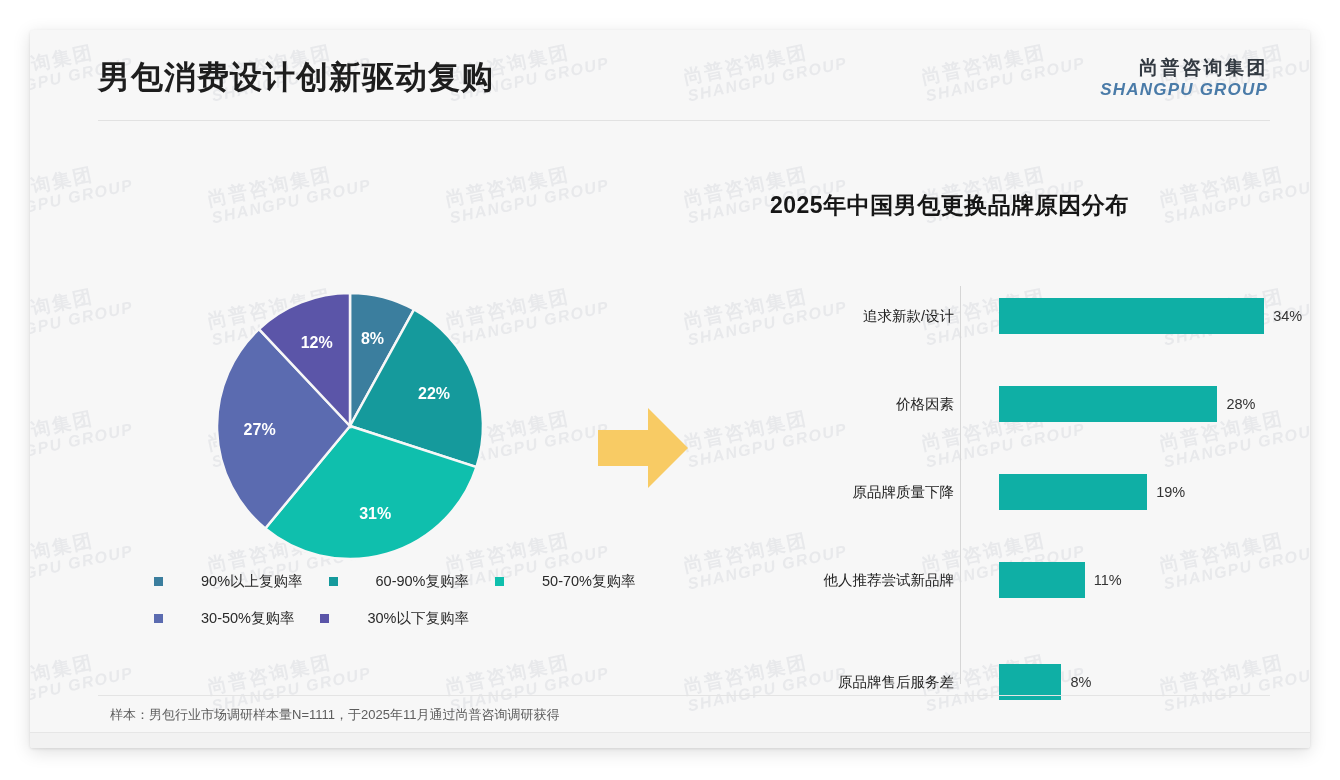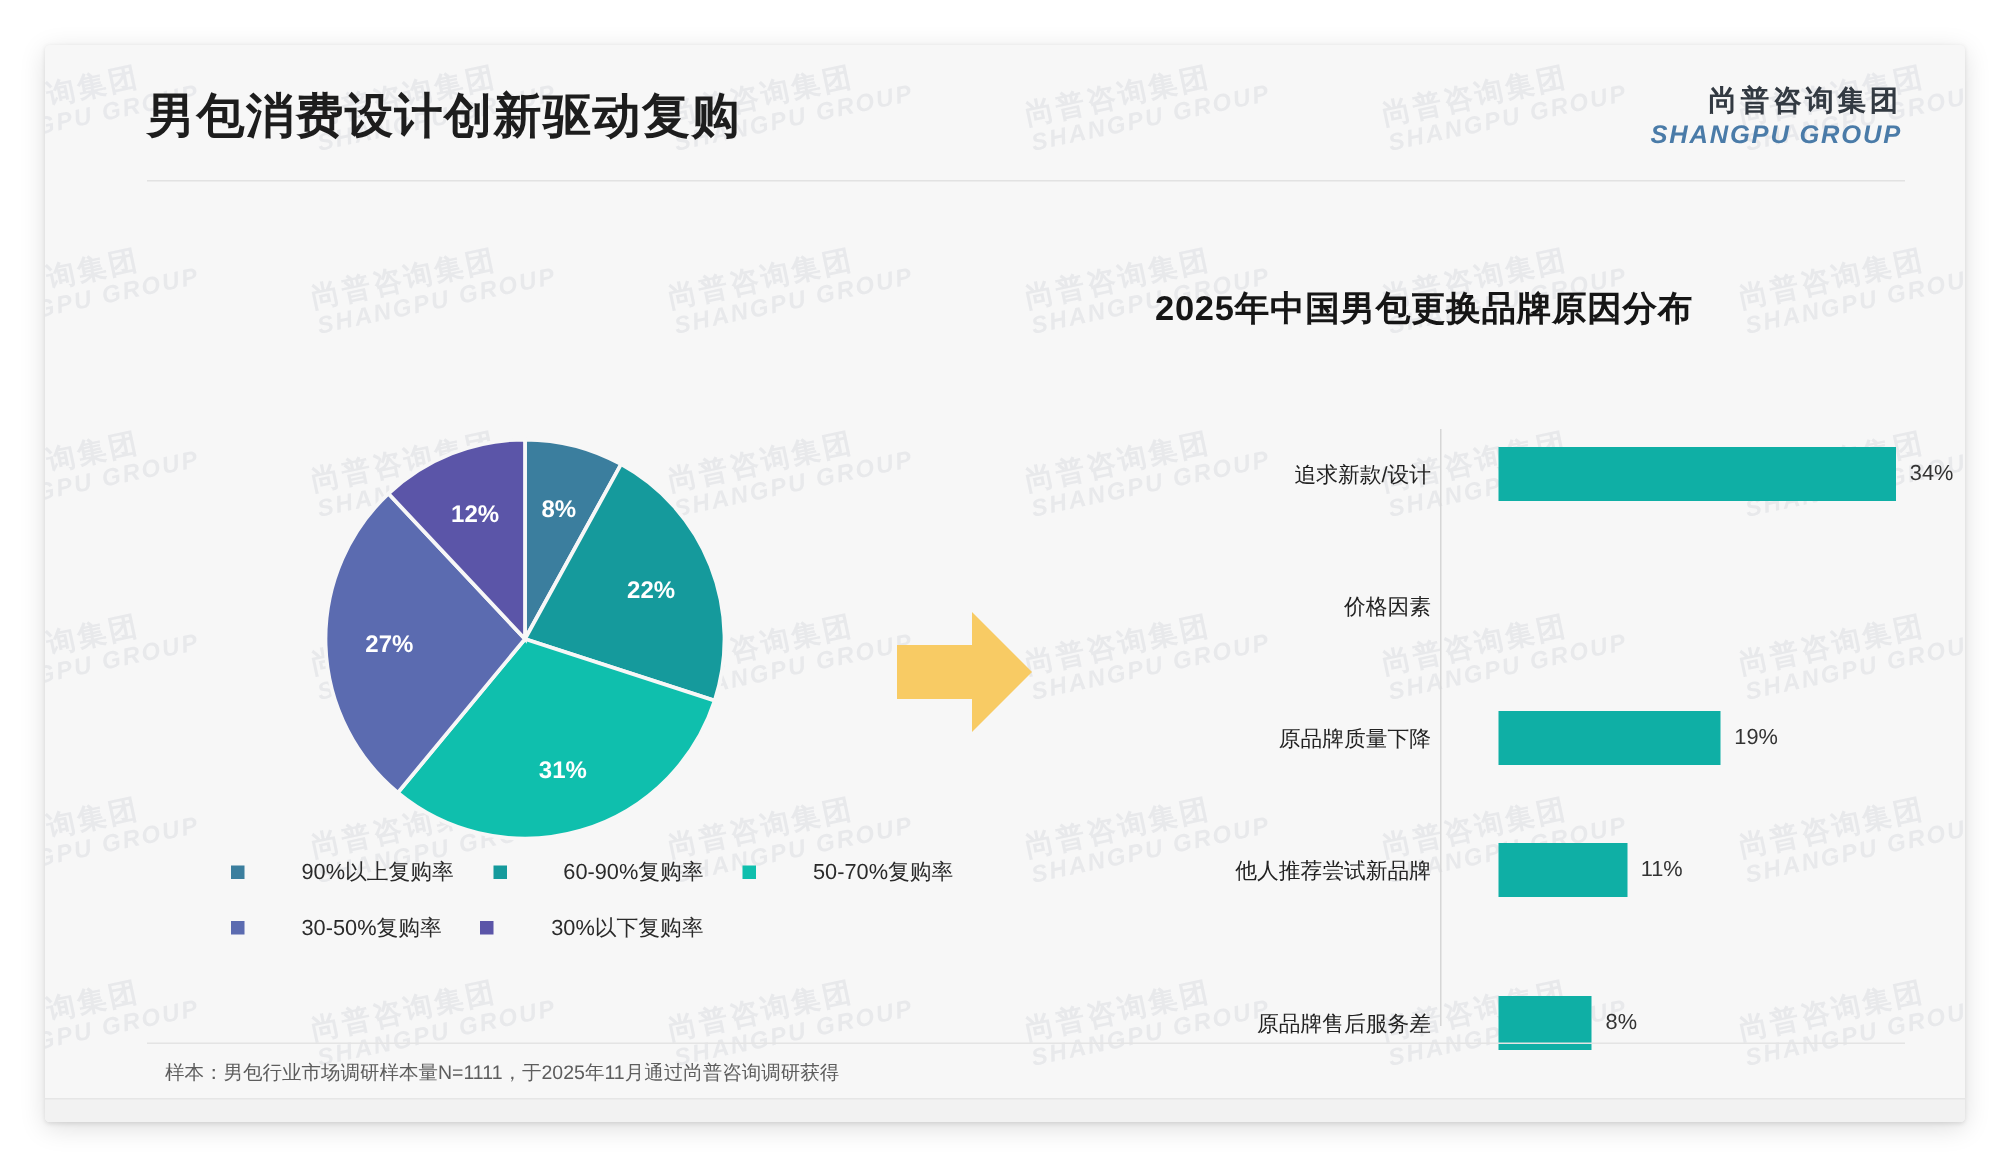--- a/index.html
+++ b/index.html
@@ -492,20 +492,24 @@
       <div class="bar-area" id="bar-area">
           <div class="bar-row" style="top: 20px;">
             <div class="bar-cat">追求新款/设计</div>
             <div class="bar-track">
               <div class="bar-fill" style="width: 265.2px; background: rgb(15, 175, 165);"></div>
               <div class="bar-value">34%</div>
             </div>
           </div>
           <div class="bar-row" style="top: 108px;">
             <div class="bar-cat">价格因素</div>
+            <div class="bar-track">
+              <div class="bar-fill" style="width: 218.4px; background: rgb(15, 175, 165);"></div>
+              <div class="bar-value">28%</div>
+            </div>
           </div>
           <div class="bar-row" style="top: 196px;">
             <div class="bar-cat">原品牌质量下降</div>
             <div class="bar-track">
               <div class="bar-fill" style="width: 148.2px; background: rgb(15, 175, 165);"></div>
               <div class="bar-value">19%</div>
             </div>
           </div>
           <div class="bar-row" style="top: 284px;">
             <div class="bar-cat">他人推荐尝试新品牌</div>

